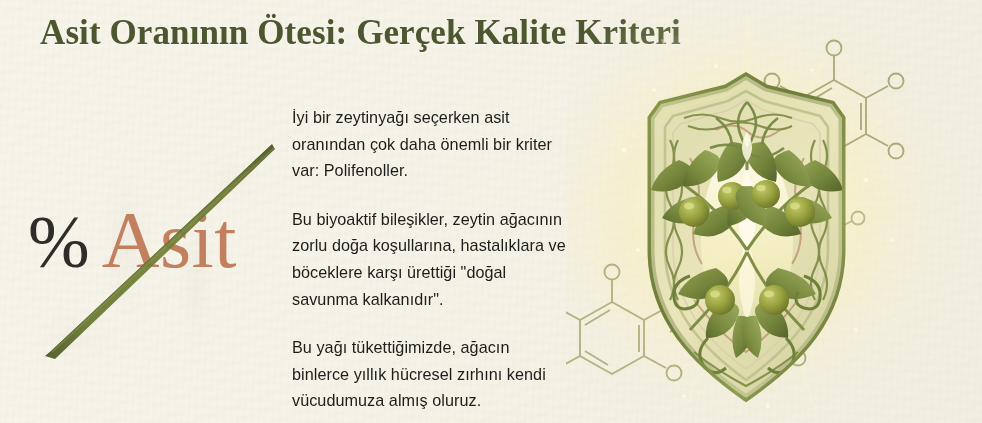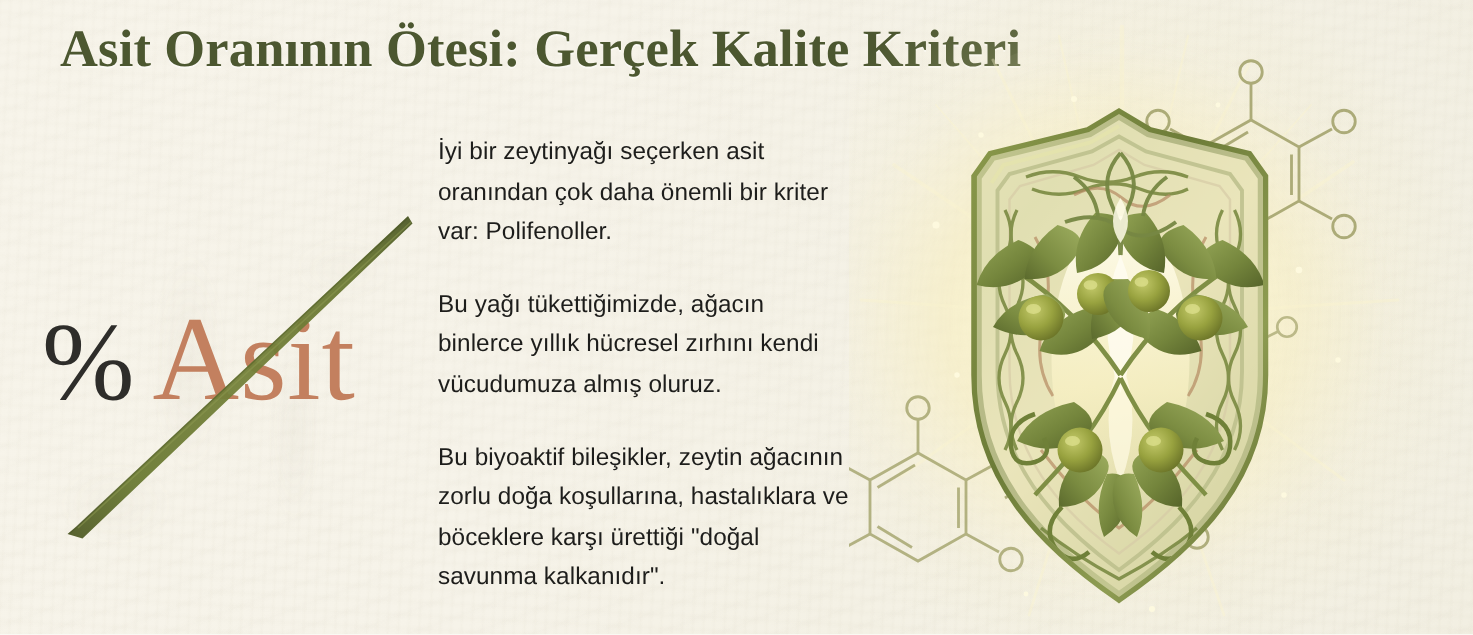--- a/index.html
+++ b/index.html
@@ -100,21 +100,21 @@
   }
 
   
   .copy-column {
     position: absolute;
     left: 292px;
     top: 88px;
     width: 278px;
   }
   .copy-paragraph {
-    margin: 0 0 22px 0;
+    margin: 16px 0 22px 0;
     font-size: 16.2px;
     line-height: 26.6px;
     color: #1d1d1b;
     letter-spacing: .05px;
   }
   .copy-paragraph:last-child { margin-bottom: 0; }
 
   
   .art-panel {
     position: absolute;
@@ -162,22 +162,22 @@
       </defs>
 
       <path d="M 23 218 L 29 213 L 250 6 L 253 11 L 33 221 Z" fill="url(#slashGrad)" opacity=".95"></path>
       <path d="M 24 218 L 250 7" stroke="#3f4a1f" stroke-width="1" opacity=".35" fill="none"></path>
       <path d="M 30 214 L 252 10" stroke="#8d9a52" stroke-width="1.1" opacity=".5" fill="none"></path>
     </svg>
   </div>
 
   <div class="copy-column">
     <p class="copy-paragraph">İyi bir zeytinyağı seçerken asit oranından çok daha önemli bir kriter var: Polifenoller.</p>
+    <p class="copy-paragraph">Bu biyoaktif bileşikler, zeytin ağacının zorlu doğa koşullarına, hastalıklara ve böceklere karşı ürettiği "doğal savunma kalkanıdır".</p>
     <p class="copy-paragraph">Bu yağı tükettiğimizde, ağacın binlerce yıllık hücresel zırhını kendi vücudumuza almış oluruz.</p>
-    <p class="copy-paragraph">Bu biyoaktif bileşikler, zeytin ağacının zorlu doğa koşullarına, hastalıklara ve böceklere karşı ürettiği "doğal savunma kalkanıdır".</p>
   </div>
 
   <div class="art-panel">
     <div class="art-glow"></div>
 
     <svg class="art-svg" viewBox="0 0 416 423">
       <defs>
         <radialGradient id="rayGlow" cx="46%" cy="50%" r="58%">
           <stop offset="0%" stop-color="#fffceb" stop-opacity=".95"></stop>
           <stop offset="45%" stop-color="#f9efbe" stop-opacity=".35"></stop>

